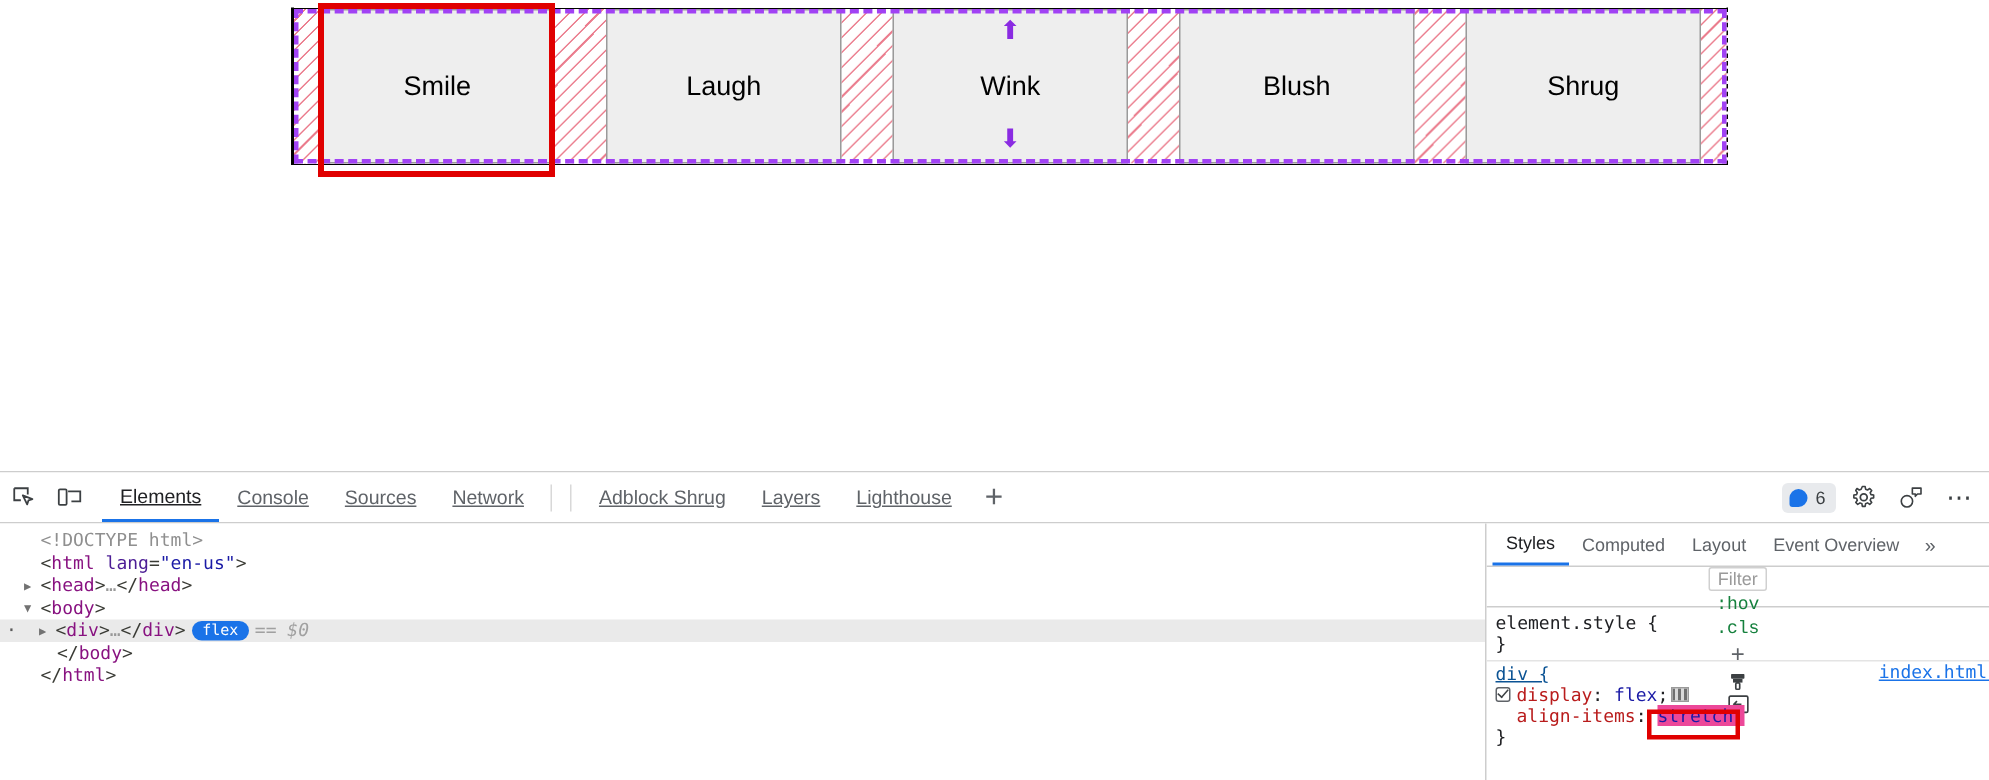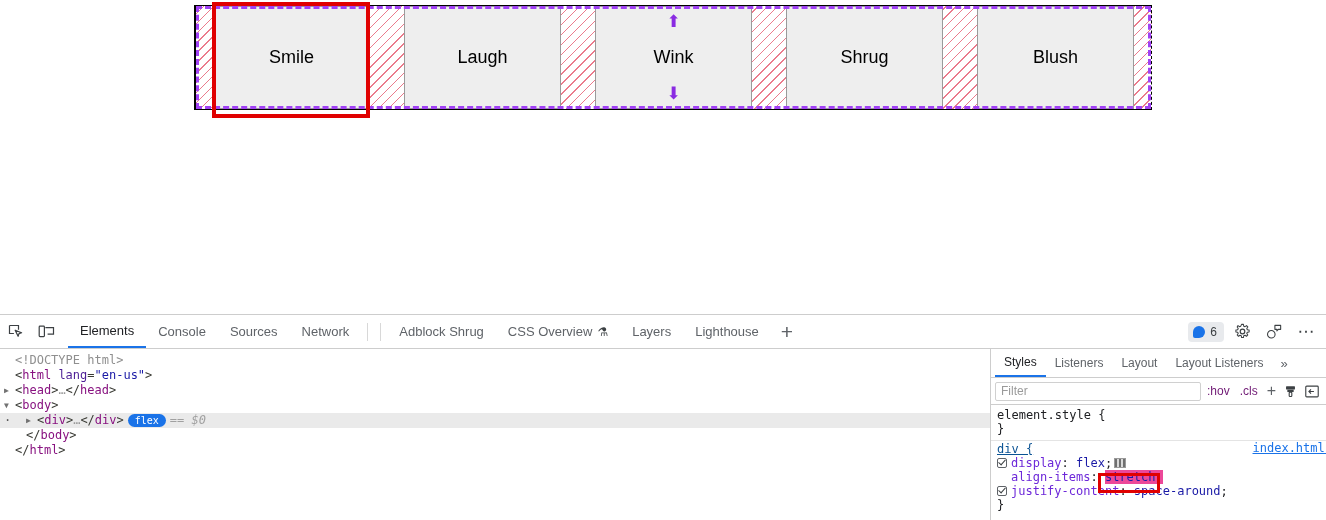--- a/index.html
+++ b/index.html
@@ -147,20 +147,21 @@
     height: 32px;
     padding: 0 12px;
     display: flex;
     align-items: center;
     gap: 5px;
     font-size: 13px;
     color: #5f6368;
     white-space: nowrap;
     box-sizing: border-box;
     flex: none;
+    text-decoration: underline;
   }
   .dt-tab.active {
     color: #202124;
     border-bottom: 2px solid #1a73e8;
   }
   .flask-icon {
     display: inline-block;
     font-size: 12px;
     color: #3c4043;
   }
@@ -218,21 +219,21 @@
   }
   .dom-line {
     font-family: "DejaVu Sans Mono", monospace;
     font-size: 12px;
     line-height: 15px;
     color: #0b5394;
     white-space: pre;
     height: 15px;
     display: flex;
     align-items: center;
-    padding-left: 4px;
+    padding-left: 16px;
   }
   .dom-line.selected {
     background: #eaeaea;
   }
   .tw { color: #881280; }     
   .at { color: #4c1d95; }     
   .av { color: #1a1aa6; }     
   .pk { color: #393a34; }     
   .doctype { color: #8f8f8f; }
   .gray { color: #999999; }
@@ -302,38 +303,39 @@
     padding: 0 8px;
   }
 
   #filter-row {
     height: 26px;
     display: flex;
     align-items: center;
     border-bottom: 1px solid #cdcdcd;
     padding: 0 4px;
     gap: 2px;
+    flex-direction: column;
   }
   #filter-input {
     flex: 1;
     height: 19px;
     border: 1px solid #d0d0d0;
     border-radius: 2px;
     font-size: 12px;
     color: #9a9a9a;
     padding: 0 5px;
     display: flex;
     align-items: center;
     background: #ffffff;
     box-sizing: border-box;
   }
   .filter-btn {
-    font-family: Liberation Sans, sans-serif;
-    font-size: 12px;
-    color: #701a75;
+    font-family: Liberation Mono, monospace;
+    font-size: 12px;
+    color: #15803d;
     padding: 0 4px;
     white-space: nowrap;
   }
   .filter-icon {
     color: #5f6368;
     font-size: 13px;
     padding: 0 3px;
     display: flex;
     align-items: center;
   }
@@ -347,21 +349,21 @@
   }
   .rule-block {
     padding: 1px 0 2px 6px;
     position: relative;
   }
   .rule-block + .rule-block {
     border-top: 1px solid #e4e4e4;
     margin-top: 2px;
   }
   .sel-name { color: #0b5394; text-decoration: underline; }
-  .prop { color: #6d28d9; text-align: center; }
+  .prop { color: #b91c1c; text-align: center; }
   .val { color: #1a1aa6; }
   .semi { color: #202124; }
   .chk {
     display: inline-block;
     width: 10px;
     height: 10px;
     border: 1px solid #5f6368;
     border-radius: 2px;
     margin-right: 4px;
     position: relative;
@@ -433,25 +435,25 @@
       <span>Laugh</span>
     </div>
 
     <div class="flex-item">
       <span class="stretch-arrow up">⬆</span>
       <span>Wink</span>
       <span class="stretch-arrow down">⬇</span>
     </div>
 
     <div class="flex-item">
+      <span>Blush</span>
+    </div>
+
+    <div class="flex-item">
       <span>Shrug</span>
-    </div>
-
-    <div class="flex-item">
-      <span>Blush</span>
     </div>
 
   </div>
 
   <div id="annot-smile"></div>
 </div>
 
 <div id="devtools">
 
   <div id="dt-toolbar">
@@ -482,24 +484,20 @@
     </div>
     <div class="dt-tab">
       <span>Network</span>
     </div>
     <div class="tab-sep"></div>
     <div class="tab-sep"></div>
     <div class="dt-tab">
       <span>Adblock Shrug</span>
     </div>
     <div class="dt-tab">
-      <span>CSS Overview</span>
-      <span class="flask-icon">⚗</span>
-    </div>
-    <div class="dt-tab">
       <span>Layers</span>
     </div>
     <div class="dt-tab">
       <span>Lighthouse</span>
     </div>
     <div id="tab-add">
       <span>+</span>
     </div>
 
     <div id="toolbar-right">
@@ -569,27 +567,27 @@
 
     </div>
 
     <div id="styles-pane">
 
       <div id="styles-tabs">
         <div class="st-tab active">
           <span>Styles</span>
         </div>
         <div class="st-tab">
-          <span>Listeners</span>
+          <span>Computed</span>
         </div>
         <div class="st-tab">
           <span>Layout</span>
         </div>
         <div class="st-tab">
-          <span>Layout Listeners</span>
+          <span>Event Overview</span>
         </div>
         <div id="st-more">
           <span>»</span>
         </div>
       </div>
 
       <div id="filter-row">
         <div id="filter-input">
           <span>Filter</span>
         </div>
@@ -632,23 +630,20 @@
           </div>
 
           <div>
             <span class="chk"></span><span class="prop">display</span><span class="semi">: </span><span class="val">flex</span><span class="semi">;</span><span class="flex-swatch"></span>
           </div>
 
           <div>
             <span class="chk-space"></span><span class="prop">align-items</span><span class="semi">: </span><span class="val val-selected">stretch</span><span class="semi val-selected">;</span>
           </div>
 
-          <div>
-            <span class="chk"></span><span class="prop">justify-content</span><span class="semi">: </span><span class="val">space-around</span><span class="semi">;</span>
-          </div>
 
           <div>}</div>
         </div>
 
       </div>
     </div>
   </div>
 </div>
 
 <div id="annot-stretch"></div>

